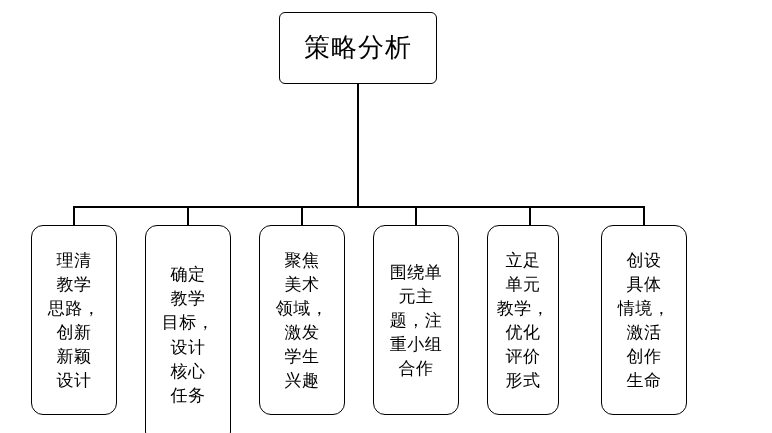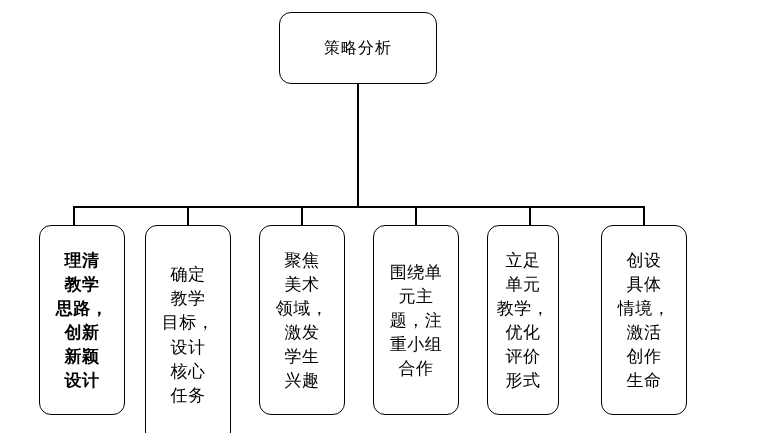--- a/index.html
+++ b/index.html
@@ -22,22 +22,22 @@
     box-sizing: border-box;
     border: 1.5px solid #000000;
     background: #ffffff;
     display: flex;
     align-items: center;
     justify-content: center;
     text-align: center;
     color: #000000;
   }
   .root-node {
-    border-radius: 12px;
-    font-size: 16px;
+    border-radius: 6px;
+    font-size: 26px;
     line-height: 1.2;
     letter-spacing: 1px;
   }
   .leaf-node {
     border-radius: 12px;
     font-size: 17px;
     line-height: 1.42;
     letter-spacing: 0.5px;
     padding: 4px 2px;
   }
@@ -69,21 +69,21 @@
 
   <div class="connector h-line" style="left:73px; top:206px; width:572px; height:2px;"></div>
 
   <div class="connector v-line" style="left:73px; top:206px; width:2px; height:20px;"></div>
   <div class="connector v-line" style="left:187px; top:206px; width:2px; height:20px;"></div>
   <div class="connector v-line" style="left:301px; top:206px; width:2px; height:20px;"></div>
   <div class="connector v-line" style="left:415px; top:206px; width:2px; height:20px;"></div>
   <div class="connector v-line" style="left:529px; top:206px; width:2px; height:20px;"></div>
   <div class="connector v-line" style="left:643px; top:206px; width:2px; height:20px;"></div>
 
-  <div class="node leaf-node" style="left:39px; top:225px; width:86px; height:190px;font-weight:bold;">
+  <div class="node leaf-node" style="left:31px; top:225px; width:86px; height:190px;">
     <span class="leaf-text">理清
 教学
 思路，
 创新
 新颖
 设计</span>
   </div>
 
   <div class="node leaf-node" style="left:145px; top:225px; width:86px; height:219px;">
     <span class="leaf-text">确定

